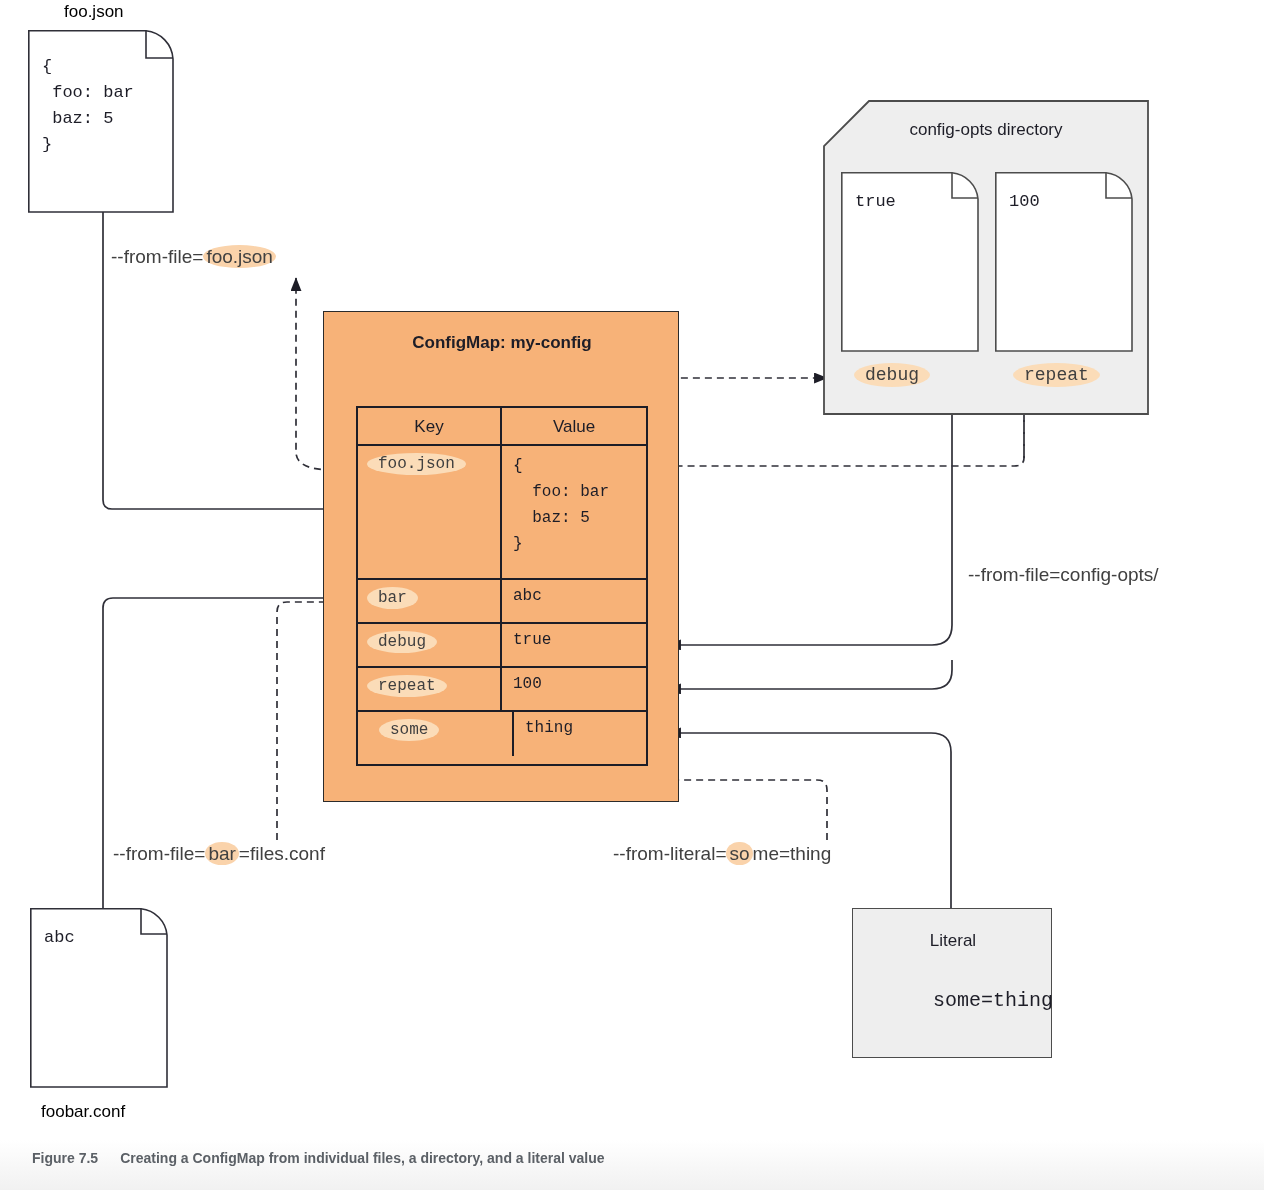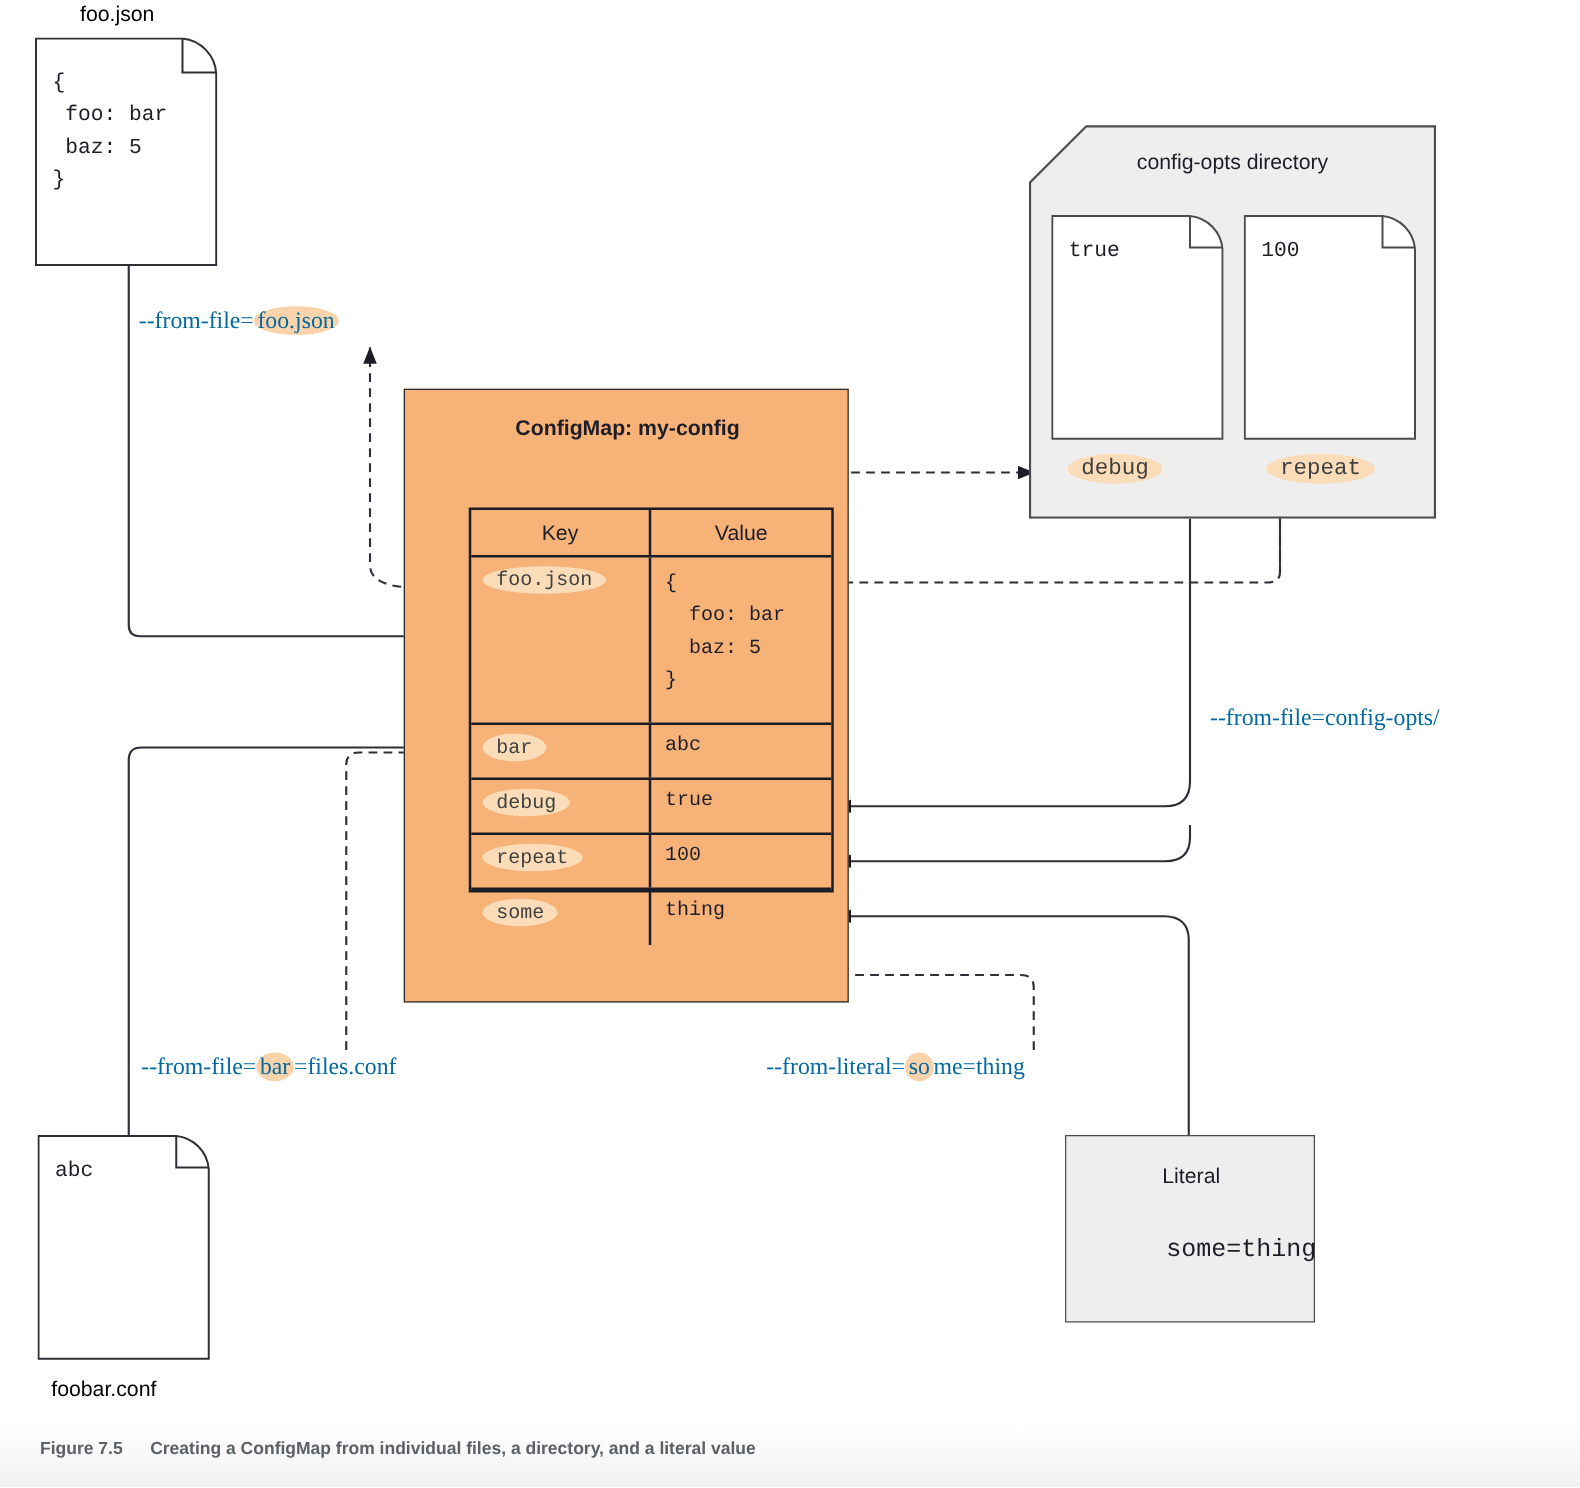--- a/index.html
+++ b/index.html
@@ -17,40 +17,40 @@
   
   #dir{position:absolute;left:787px;top:100px;width:326px;height:315px;margin-left:36px;}
   #dirTitle{position:absolute;left:0;top:20px;width:326px;text-align:center;
             font-size:17px;color:#1d1d27;}
 
   
   #cm{position:absolute;left:323px;top:311px;width:356px;height:491px;
       background:#f7b278;border:1px solid #2b2b2b;box-sizing:border-box;}
   #cmTitle{position:absolute;left:0;top:21px;width:356px;text-align:center;
            font-size:17px;color:#1d1d27;font-weight:bold;}
-  #tbl{position:absolute;left:32px;top:94px;width:292px;height:308px;
-       border:2px solid #1d1d27;box-sizing:border-box;margin-left:19px;}
+  #tbl{position:absolute;left:32px;top:94px;width:292px;height:360px;
+       border:2px solid #1d1d27;box-sizing:border-box;}
   .trow{position:relative;border-bottom:2px solid #1d1d27;box-sizing:border-box;display:flex;}
-  .trow:last-child{border-bottom:none;}
+  .trow:last-child{border-bottom:none;padding-left:12px;}
   .cellK{width:144px;box-sizing:border-box;border-right:2px solid #1d1d27;position:relative;}
   .cellV{flex:1;box-sizing:border-box;position:relative;}
   .hdr{font-size:17px;color:#1d1d27;text-align:center;line-height:37px;}
   .mono{font-family:"Liberation Mono","DejaVu Sans Mono",monospace;font-size:16px;color:#1d1d27;
         white-space:pre;}
   .kwrap{position:absolute;left:9px;top:7px;}
   .vwrap{position:absolute;left:11px;top:7px;}
   .pill{display:inline-block;padding:2px 11px;border-radius:50%/50%;
         background:#fbdcb8;color:#404040;}
 
   
   .hl{background:#fad3ab;border-radius:50%/50%;padding:1px 3px;}
 
   
-  .cli{position:absolute;font-family:Liberation Serif, serif;
-       font-size:19px;color:#0369a1;white-space:nowrap;}
+  .cli{position:absolute;font-family:Liberation Sans, sans-serif;
+       font-size:19px;color:#404040;white-space:nowrap;}
 
   
   #lit{position:absolute;left:852px;top:908px;width:200px;height:150px;
        background:#eeeeee;border:1px solid #4c4c4c;box-sizing:border-box;}
   #litTitle{position:absolute;left:0;top:22px;width:200px;text-align:center;font-size:17px;color:#1d1d27;}
   #litVal{position:absolute;left:0;top:80px;width:200px;text-align:center;}
 
   
   #capbar{position:absolute;left:0;top:1140px;width:1264px;height:50px;
           background:linear-gradient(#ffffff,#f1f1f1);}

